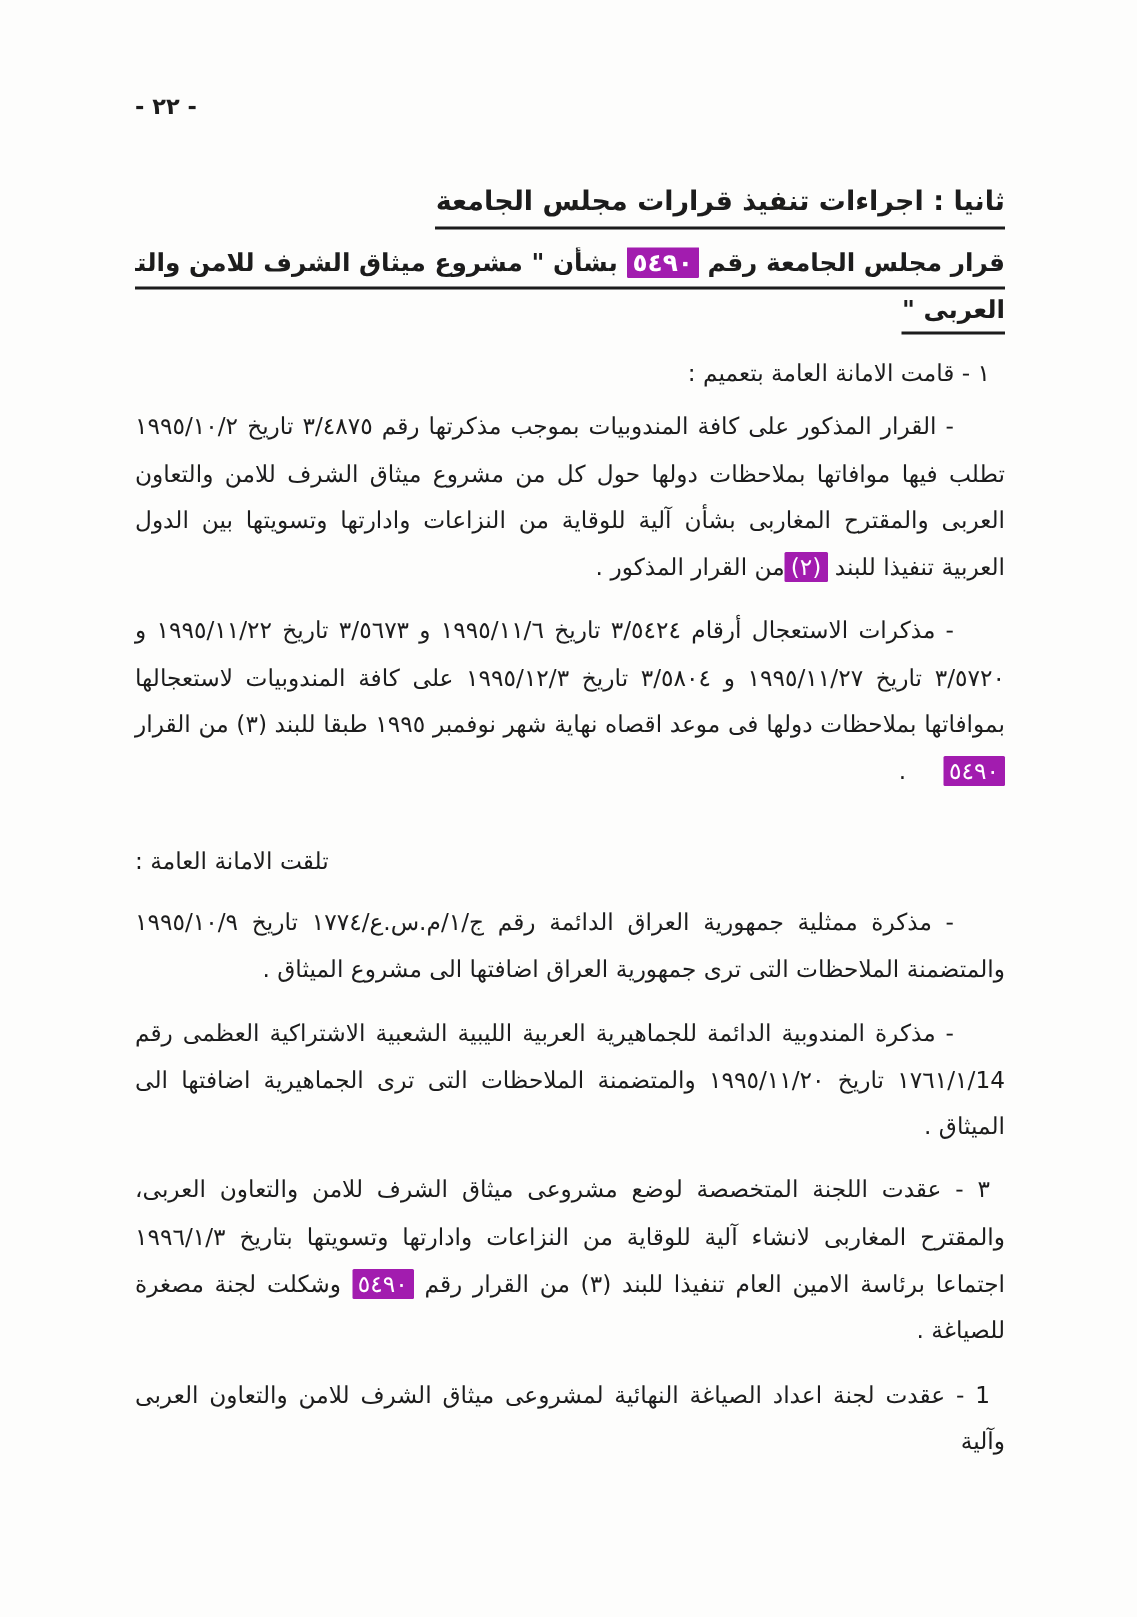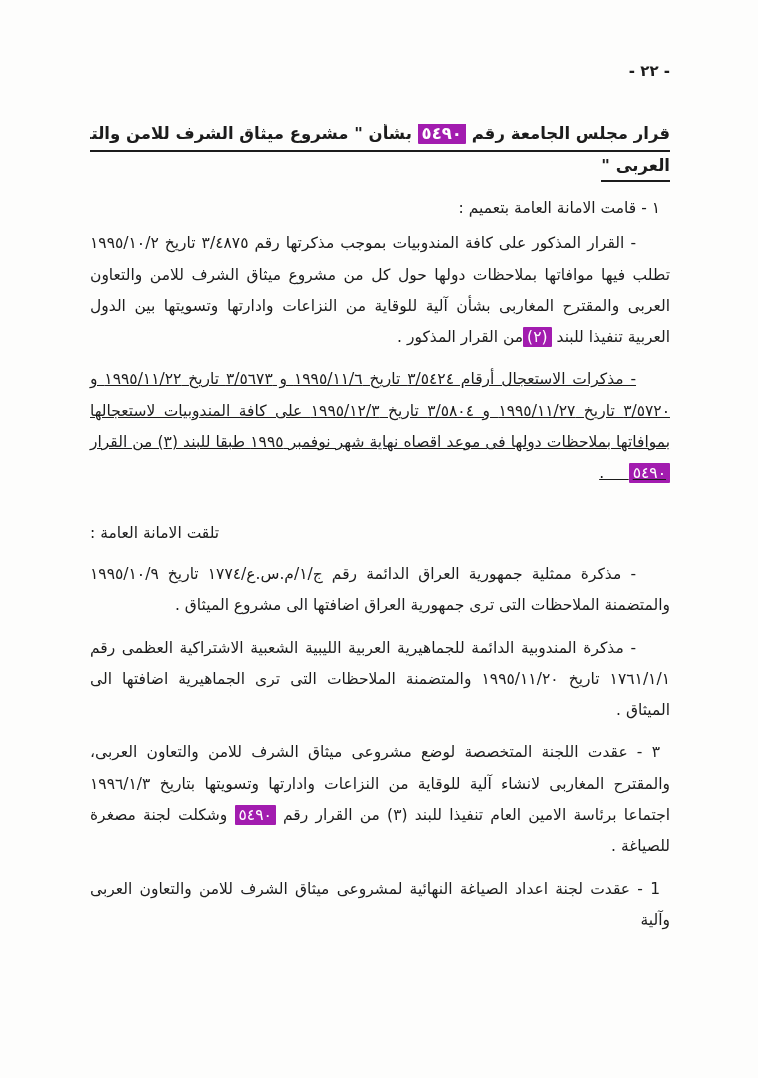--- a/index.html
+++ b/index.html
@@ -14,21 +14,21 @@
     margin: 0 auto;
     background: #fdfdfc;
     color: #1c1c1c;
     box-sizing: border-box;
     padding: 62px 88px 30px 90px;
     direction: rtl;
     font-family: "DejaVu Sans", sans-serif;
     overflow: hidden;
   }
   .page-number {
-    text-align: right;
+    text-align: left;
     font-size: 15px;
     letter-spacing: 2px;
     margin-bottom: 44px;
     font-weight: bold;
   }
   .heading-row { margin: 0 0 20px 0; }
   .u {
     border-bottom: 2px solid #1c1c1c;
     padding-bottom: 6px;
   }
@@ -63,56 +63,59 @@
   .body-text p.num  { text-indent: 10px; }
   .body-text p.item-heading {
     text-indent: 10px;
     margin-bottom: 4px;
   }
   .body-text p.received {
     text-align: left;
     padding-right: 130px;
     margin: 28px 0 10px 0;
   }
-  .body-text p.gap-after { margin-bottom: 12px; text-decoration: underline; }
+  .body-text p.gap-after { margin-bottom: 12px; }
   .hl {
     background: #a21caf;
     color: #ffffff;
     padding: 1px 4px;
     border-radius: 1px;
   }
 </style>
 </head>
 <body>
 
 <div class="page">
 
   <div class="page-number">- ٢٢ -</div>
 
+  <div class="heading-row">
+    <span class="u heading-text">ثانيا  :  اجراءات تنفيذ قرارات مجلس الجامعة</span>
+  </div>
 
   <div class="subheading-line1">
     <span>قرار  مجلس الجامعة رقم </span><span class="hl">٥٤٩٠</span><span> بشأن  " مشروع ميثاق الشرف للامن والتعاون</span>
   </div>
   <div class="subheading-line2">
     <span class="u">العربى "</span>
   </div>
 
   <div class="body-text">
 
     <p class="num item-heading">١ -   قامت الامانة العامة بتعميم :</p>
 
     <p class="dash"><span>-    القرار المذكور على كافة المندوبيات بموجب مذكرتها رقم ٣/٤٨٧٥ تاريخ ١٩٩٥/١٠/٢ تطلب فيها موافاتها بملاحظات دولها حول كل من مشروع ميثاق الشرف للامن والتعاون العربى والمقترح المغاربى بشأن آلية للوقاية من النزاعات وادارتها وتسويتها بين الدول العربية تنفيذا للبند </span><span class="hl">(٢)</span><span>من القرار المذكور .</span></p>
 
     <p class="dash gap-after"><span>-    مذكرات الاستعجال أرقام ٣/٥٤٢٤ تاريخ ١٩٩٥/١١/٦ و ٣/٥٦٧٣ تاريخ ١٩٩٥/١١/٢٢ و ٣/٥٧٢٠ تاريخ ١٩٩٥/١١/٢٧ و ٣/٥٨٠٤ تاريخ ١٩٩٥/١٢/٣ على كافة المندوبيات لاستعجالها بموافاتها بملاحظات دولها فى موعد اقصاه نهاية شهر نوفمبر ١٩٩٥ طبقا للبند (٣) من القرار </span><span class="hl">٥٤٩٠</span><span>&nbsp;&nbsp;&nbsp;&nbsp; .</span></p>
 
     <p class="received">تلقت الامانة العامة :</p>
 
     <p class="dash">-    مذكرة ممثلية جمهورية العراق الدائمة رقم ج/١/م.س.ع/١٧٧٤ تاريخ ١٩٩٥/١٠/٩ والمتضمنة الملاحظات التى ترى جمهورية العراق اضافتها الى مشروع الميثاق .</p>
 
-    <p class="dash">-    مذكرة المندوبية الدائمة للجماهيرية العربية الليبية الشعبية الاشتراكية العظمى رقم ١٧٦١/١/١ تاريخ ١٩٩٥/١١/٢٠ والمتضمنة الملاحظات التى ترى الجماهيرية اضافتها الى الميثاق .</p>
+    <p class="dash">-    مذكرة المندوبية الدائمة للجماهيرية العربية الليبية الشعبية الاشتراكية العظمى رقم ١٧٦١/١/14 تاريخ ١٩٩٥/١١/٢٠ والمتضمنة الملاحظات التى ترى الجماهيرية اضافتها الى الميثاق .</p>
 
 
     <p class="num"><span>٣ -   عقدت اللجنة المتخصصة لوضع مشروعى ميثاق الشرف للامن والتعاون العربى، والمقترح المغاربى لانشاء آلية للوقاية من النزاعات وادارتها وتسويتها  بتاريخ ١٩٩٦/١/٣ اجتماعا برئاسة الامين العام تنفيذا للبند (٣) من القرار رقم </span><span class="hl">٥٤٩٠</span><span> وشكلت لجنة مصغرة للصياغة .</span></p>
 
     <p class="num">1 -   عقدت لجنة اعداد الصياغة النهائية لمشروعى ميثاق الشرف للامن والتعاون العربى وآلية</p>
 
   </div>
 </div>
 
 </body></html>

